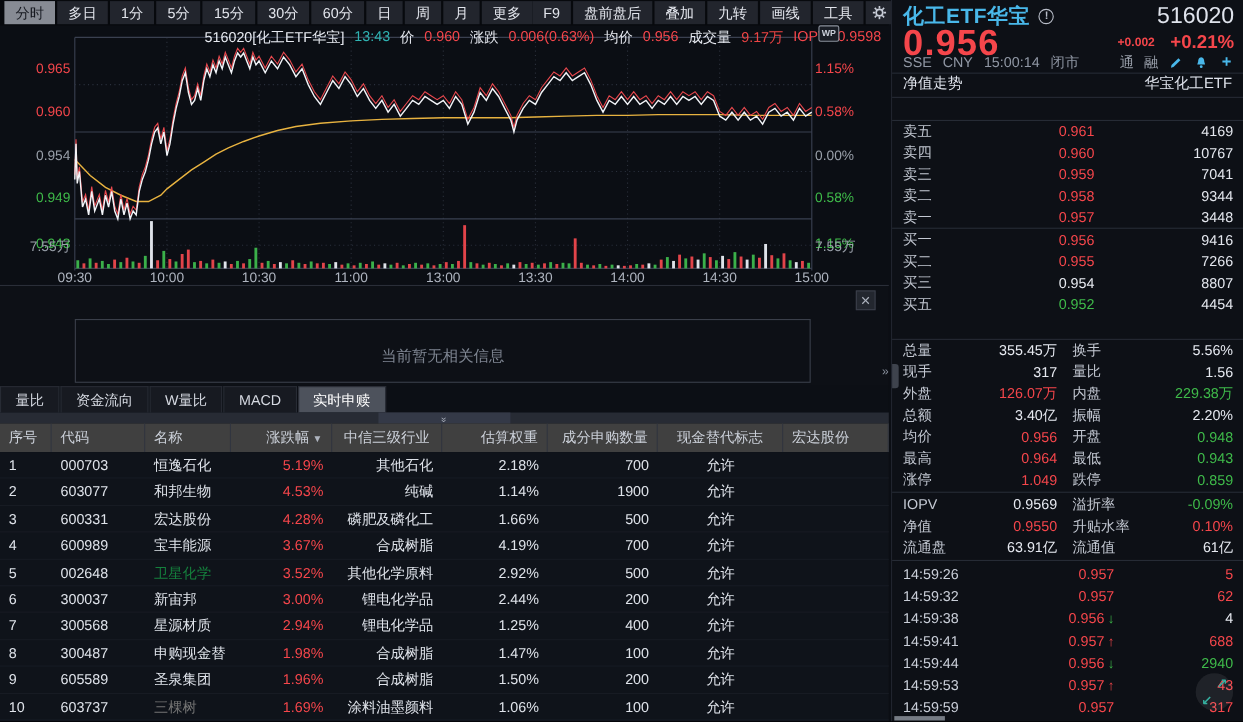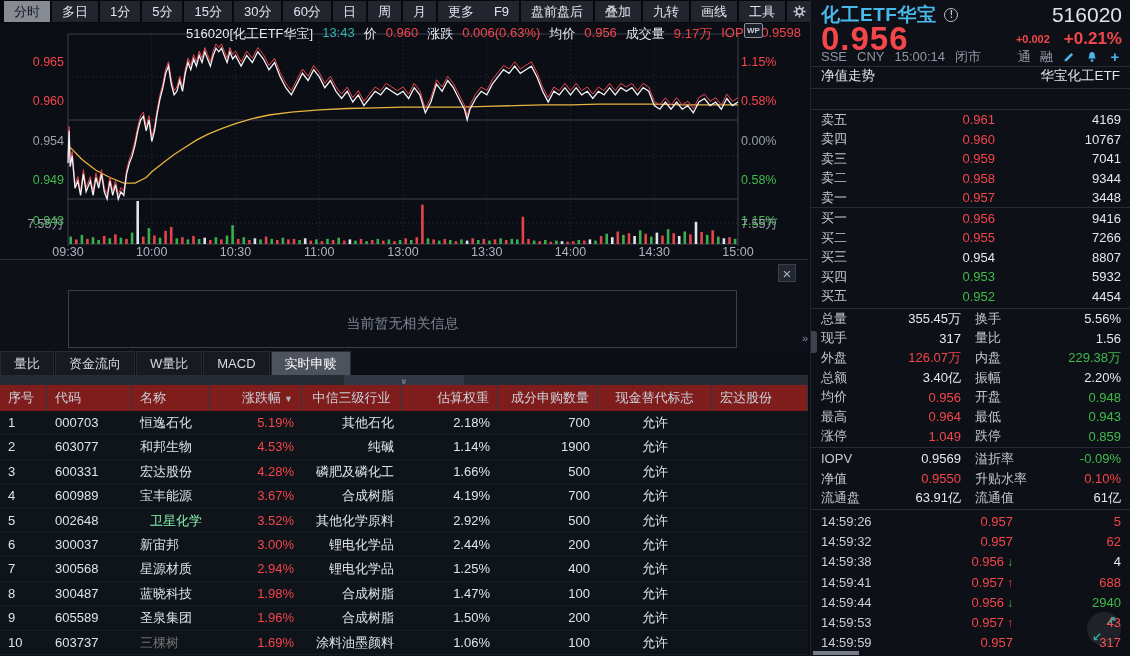--- a/index.html
+++ b/index.html
@@ -35,21 +35,21 @@
   #msg-close{position:absolute; right:12px; top:4px; width:18px; height:18px; color:#aeb4bf; font-size:15px; line-height:17px; text-align:center; border:1px solid #3a3f4a; background:#23272f; cursor:pointer;}
   #panel-collapse-right{position:absolute; right:0px; top:72px; color:#8a919e; font-size:11px;}
 
   #tab-strip{position:absolute; left:0; top:350px; width:808px; height:25px; background:#0c0f15; display:flex; align-items:flex-end;}
   .tab{height:24px; line-height:24px; padding:0 13px; background:#171a21; border:1px solid #272b34; border-bottom:none; color:#d6dae2; font-size:13px; margin-right:1px; cursor:pointer; white-space:nowrap;}
   .tab.active{background:#4d525c; color:#fff;}
   #collapse-bar{position:absolute; left:0; top:375px; width:808px; height:10px; background:#272b34;}
   #collapse-notch{position:absolute; left:344px; top:0; width:120px; height:10px; background:#343947; color:#aeb4c0; text-align:center; line-height:9px;}
   #collapse-notch span{display:inline-block; transform:rotate(90deg); font-size:9px;}
 
-  #grid-header{position:absolute; left:0; top:385px; width:808px; height:26px; background:#7f1d1d; display:flex; color:#ccd1da; font-size:13px;justify-content:flex-end;}
+  #grid-header{position:absolute; left:0; top:385px; width:808px; height:26px; background:#404040; display:flex; color:#ccd1da; font-size:13px;justify-content:flex-end;}
   .hcell{height:26px; line-height:26px; border-right:1px solid #31353f; overflow:hidden; white-space:nowrap;}
   #grid-body{position:absolute; left:0; top:411px; width:808px; height:245px; background:#0f131a;}
   .grow{display:flex; height:24.4px; border-bottom:1px solid #171b23; font-size:13px; cursor:pointer;}
   .gcell{line-height:24px; overflow:hidden; white-space:nowrap;}
   .sort-ico{font-size:9px; color:#aeb4bf; margin-left:3px;}
 
   
   #right-panel{position:absolute; left:810px; top:0; width:320px; height:656px; background:var(--panelbg); border-left:1px solid #20242e;}
   .rp-div{position:absolute; left:0; width:320px; height:1px; background:#262b35;}
   #rp-title-row{position:absolute; left:10px; right:8px; top:3px; height:24px; display:flex; align-items:center;}
@@ -380,21 +380,21 @@
           <div class="gcell" style="width: 92px; text-align: right; padding: 0px 8px; color: rgb(245, 70, 75);">3.67%</div>
           <div class="gcell" style="width: 100px; text-align: right; padding: 0px 8px; color: rgb(223, 227, 234);">合成树脂</div>
           <div class="gcell" style="width: 96px; text-align: right; padding: 0px 8px; color: rgb(223, 227, 234);">4.19%</div>
           <div class="gcell" style="width: 100px; text-align: right; padding: 0px 8px; color: rgb(223, 227, 234);">700</div>
           <div class="gcell" style="width: 114px; text-align: center; padding: 0px 8px; color: rgb(223, 227, 234);">允许</div>
           <div class="gcell" style="width: 96px; text-align: left; padding: 0px 8px; color: rgb(223, 227, 234);"></div>
         </div>
         <div class="grow">
           <div class="gcell" style="width: 47px; text-align: left; padding: 0px 8px; color: rgb(223, 227, 234);">5</div>
           <div class="gcell" style="width: 85px; text-align: left; padding: 0px 8px; color: rgb(223, 227, 234);">002648</div>
-          <div class="gcell" style="width: 78px; text-align: right; padding: 0px 8px; color: #86efac;">卫星化学</div>
+          <div class="gcell" style="width: 78px; text-align: left; padding: 0px 8px; color: #15803d;">卫星化学</div>
           <div class="gcell" style="width: 92px; text-align: right; padding: 0px 8px; color: rgb(245, 70, 75);">3.52%</div>
           <div class="gcell" style="width: 100px; text-align: right; padding: 0px 8px; color: rgb(223, 227, 234);">其他化学原料</div>
           <div class="gcell" style="width: 96px; text-align: right; padding: 0px 8px; color: rgb(223, 227, 234);">2.92%</div>
           <div class="gcell" style="width: 100px; text-align: right; padding: 0px 8px; color: rgb(223, 227, 234);">500</div>
           <div class="gcell" style="width: 114px; text-align: center; padding: 0px 8px; color: rgb(223, 227, 234);">允许</div>
           <div class="gcell" style="width: 96px; text-align: left; padding: 0px 8px; color: rgb(223, 227, 234);"></div>
         </div>
         <div class="grow">
           <div class="gcell" style="width: 47px; text-align: left; padding: 0px 8px; color: rgb(223, 227, 234);">6</div>
           <div class="gcell" style="width: 85px; text-align: left; padding: 0px 8px; color: rgb(223, 227, 234);">300037</div>
@@ -413,21 +413,21 @@
           <div class="gcell" style="width: 92px; text-align: right; padding: 0px 8px; color: rgb(245, 70, 75);">2.94%</div>
           <div class="gcell" style="width: 100px; text-align: right; padding: 0px 8px; color: rgb(223, 227, 234);">锂电化学品</div>
           <div class="gcell" style="width: 96px; text-align: right; padding: 0px 8px; color: rgb(223, 227, 234);">1.25%</div>
           <div class="gcell" style="width: 100px; text-align: right; padding: 0px 8px; color: rgb(223, 227, 234);">400</div>
           <div class="gcell" style="width: 114px; text-align: center; padding: 0px 8px; color: rgb(223, 227, 234);">允许</div>
           <div class="gcell" style="width: 96px; text-align: left; padding: 0px 8px; color: rgb(223, 227, 234);"></div>
         </div>
         <div class="grow">
           <div class="gcell" style="width: 47px; text-align: left; padding: 0px 8px; color: rgb(223, 227, 234);">8</div>
           <div class="gcell" style="width: 85px; text-align: left; padding: 0px 8px; color: rgb(223, 227, 234);">300487</div>
-          <div class="gcell" style="width: 78px; text-align: left; padding: 0px 8px; color: rgb(223, 227, 234);">蓝晓科技</div>
+          <div class="gcell" style="width: 78px; text-align: left; padding: 0px 8px; color: rgb(223, 227, 234);">申购现金替</div>
           <div class="gcell" style="width: 92px; text-align: right; padding: 0px 8px; color: rgb(245, 70, 75);">1.98%</div>
           <div class="gcell" style="width: 100px; text-align: right; padding: 0px 8px; color: rgb(223, 227, 234);">合成树脂</div>
           <div class="gcell" style="width: 96px; text-align: right; padding: 0px 8px; color: rgb(223, 227, 234);">1.47%</div>
           <div class="gcell" style="width: 100px; text-align: right; padding: 0px 8px; color: rgb(223, 227, 234);">100</div>
           <div class="gcell" style="width: 114px; text-align: center; padding: 0px 8px; color: rgb(223, 227, 234);">允许</div>
           <div class="gcell" style="width: 96px; text-align: left; padding: 0px 8px; color: rgb(223, 227, 234);"></div>
         </div>
         <div class="grow">
           <div class="gcell" style="width: 47px; text-align: left; padding: 0px 8px; color: rgb(223, 227, 234);">9</div>
           <div class="gcell" style="width: 85px; text-align: left; padding: 0px 8px; color: rgb(223, 227, 234);">605589</div>
@@ -529,25 +529,20 @@
           <span class="lab">买二</span>
           <span class="prc" style="color: rgb(245, 70, 75);">0.955</span>
           <span class="vol">7266</span>
         </div>
         <div class="ob-row">
           <span class="lab">买三</span>
           <span class="prc" style="color: rgb(230, 233, 240);">0.954</span>
           <span class="vol">8807</span>
         </div>
         <div class="ob-row">
-          <span class="lab">买四</span>
-          <span class="prc" style="color: rgb(63, 187, 74);">0.953</span>
-          <span class="vol">5932</span>
-        </div>
-        <div class="ob-row">
           <span class="lab">买五</span>
           <span class="prc" style="color: rgb(63, 187, 74);">0.952</span>
           <span class="vol">4454</span>
         </div>
       </div>
     <div class="rp-div" style="top:207px;"></div>
     <div class="rp-div" style="top:308px;"></div>
     <div id="stats">
         <div class="kvrow">
           <span class="k">总量</span>

